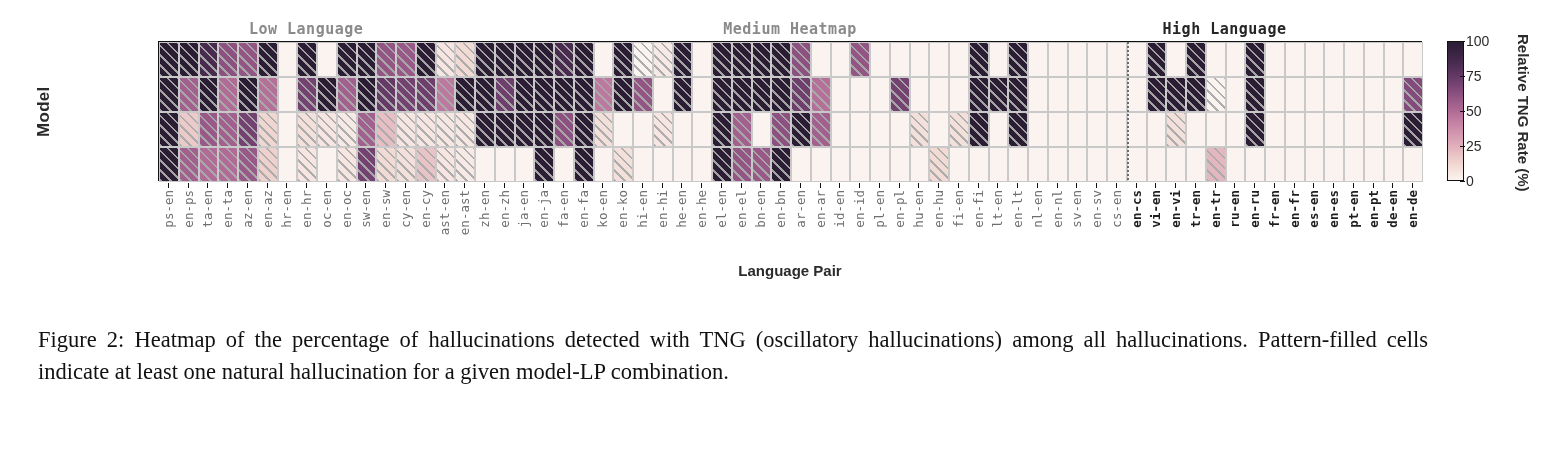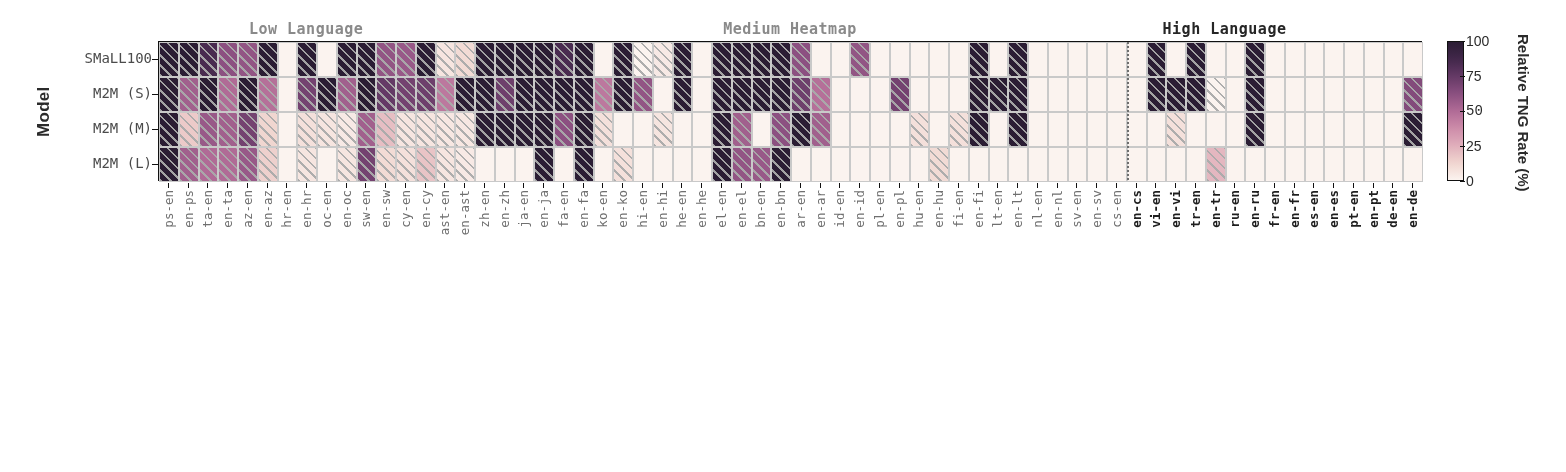--- a/index.html
+++ b/index.html
@@ -59,30 +59,20 @@
            line-height:32px;color:#111;text-align:justify;}
 </style>
 </head>
 <body>
 
 <div id="root">
 
   <div id="figure">
 
     <div id="ylabel">Model</div>
-    <div id="yticks">
-        <div class="ytick" style="top: 0px;">SMaLL100</div>
-        <div style="position: absolute; right: -6px; width: 6px; height: 1.4px; background: rgb(17, 17, 17); top: 17.5px;"></div>
-        <div class="ytick" style="top: 35px;">M2M (S)</div>
-        <div style="position: absolute; right: -6px; width: 6px; height: 1.4px; background: rgb(17, 17, 17); top: 52.5px;"></div>
-        <div class="ytick" style="top: 70px;">M2M (M)</div>
-        <div style="position: absolute; right: -6px; width: 6px; height: 1.4px; background: rgb(17, 17, 17); top: 87.5px;"></div>
-        <div class="ytick" style="top: 105px;">M2M (L)</div>
-        <div style="position: absolute; right: -6px; width: 6px; height: 1.4px; background: rgb(17, 17, 17); top: 122.5px;"></div>
-      </div>
 
     <div id="plot">
       <div id="cells">
           <div class="cell hatch" title="SMaLL100 / ps-en: 100%" style="left: 0px; top: 0px; width: 19.75px; height: 35px; background-color: rgb(43, 29, 52);"></div>
           <div class="cell hatch" title="SMaLL100 / en-ps: 100%" style="left: 19.75px; top: 0px; width: 19.75px; height: 35px; background-color: rgb(43, 29, 52);"></div>
           <div class="cell hatch" title="SMaLL100 / ta-en: 85%" style="left: 39.5px; top: 0px; width: 19.75px; height: 35px; background-color: rgb(73, 43, 80);"></div>
           <div class="cell hatch" title="SMaLL100 / en-ta: 62%" style="left: 59.25px; top: 0px; width: 19.75px; height: 35px; background-color: rgb(140, 80, 129);"></div>
           <div class="cell hatch" title="SMaLL100 / az-en: 60%" style="left: 79px; top: 0px; width: 19.75px; height: 35px; background-color: rgb(146, 85, 132);"></div>
           <div class="cell hatch" title="SMaLL100 / en-az: 100%" style="left: 98.75px; top: 0px; width: 19.75px; height: 35px; background-color: rgb(43, 29, 52);"></div>
           <div class="cell" title="SMaLL100 / hr-en: 0%" style="left: 118.5px; top: 0px; width: 19.75px; height: 35px; background-color: rgb(251, 243, 239);"></div>
@@ -462,28 +452,30 @@
         <div class="xtick hi" style="left: 1168.12px;">en-es</div>
         <div class="xtickmark" style="left: 1194.88px;"></div>
         <div class="xtick hi" style="left: 1187.88px;">pt-en</div>
         <div class="xtickmark" style="left: 1214.62px;"></div>
         <div class="xtick hi" style="left: 1207.62px;">en-pt</div>
         <div class="xtickmark" style="left: 1234.38px;"></div>
         <div class="xtick hi" style="left: 1227.38px;">de-en</div>
         <div class="xtickmark" style="left: 1254.12px;"></div>
         <div class="xtick hi" style="left: 1247.12px;">en-de</div>
       </div>
+    <div id="xlabel">Language Pair</div>
 
     <div id="cbar" style="background: linear-gradient(rgb(43, 29, 52), rgb(52, 33, 61), rgb(61, 37, 70), rgb(73, 43, 80), rgb(87, 50, 91), rgb(101, 58, 102), rgb(116, 66, 112), rgb(131, 75, 123), rgb(146, 85, 132), rgb(161, 96, 141), rgb(176, 107, 150), rgb(188, 120, 158), rgb(199, 133, 165), rgb(209, 147, 173), rgb(216, 160, 180), rgb(224, 174, 187), rgb(230, 190, 195), rgb(237, 205, 203), rgb(242, 219, 213), rgb(247, 231, 226), rgb(251, 243, 239));"></div>
     <div id="cbarticks">
         <div class="cbtick" style="top: 140px;">0<span class="cbdash"></span></div>
         <div class="cbtick" style="top: 105px;">25<span class="cbdash"></span></div>
-        <div class="cbtick" style="top: 70px; font-family: Liberation Mono, monospace;">50<span class="cbdash"></span></div>
+        <div class="cbtick" style="top: 70px;">50<span class="cbdash"></span></div>
         <div class="cbtick" style="top: 35px;">75<span class="cbdash"></span></div>
         <div class="cbtick" style="top: 0px;">100<span class="cbdash"></span></div>
       </div>
     <div id="cbarlabel">Relative TNG Rate (%)</div>
   <div class="grp-label grp-low" style="left: 236.125px; top: 20px; width: 140px; text-align: center;">Low Language</div>
       <div class="grp-label grp-med" style="left: 720px; top: 20px; width: 140px; text-align: center;">Medium Heatmap</div>
       <div class="grp-label grp-high" style="left: 1154.5px; top: 20px; width: 140px; text-align: center;">High Language</div>
     </div>
 
+  <div id="caption">Figure 2: Heatmap of the percentage of hallucinations detected with TNG (oscillatory hallucinations) among all hallucinations. Pattern-filled cells indicate at least one natural hallucination for a given model-LP combination.</div>
 </div>
 
 </body></html>

